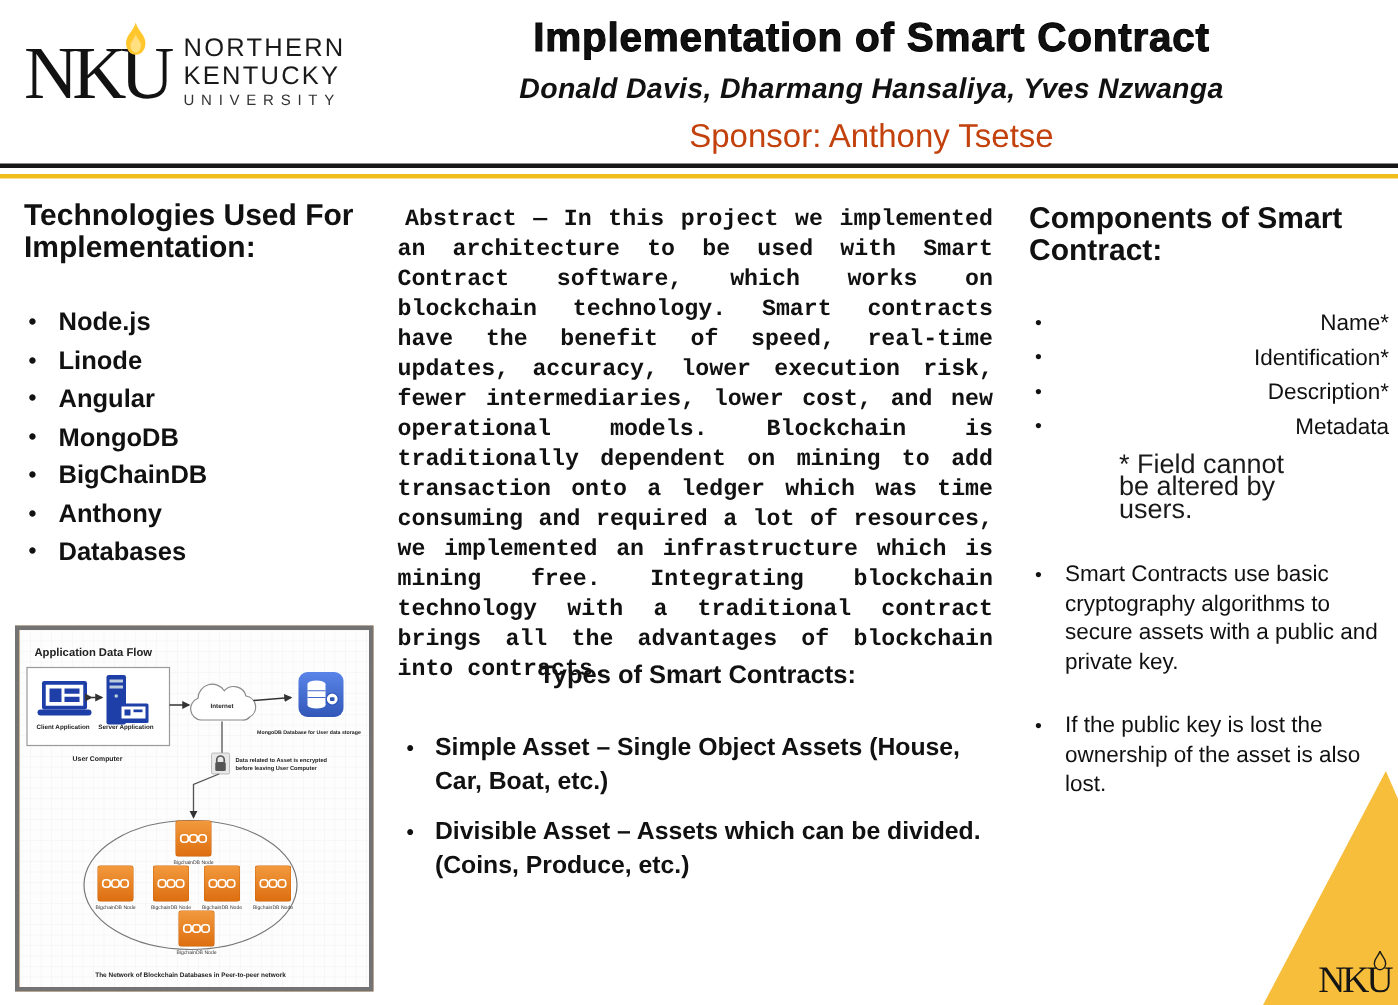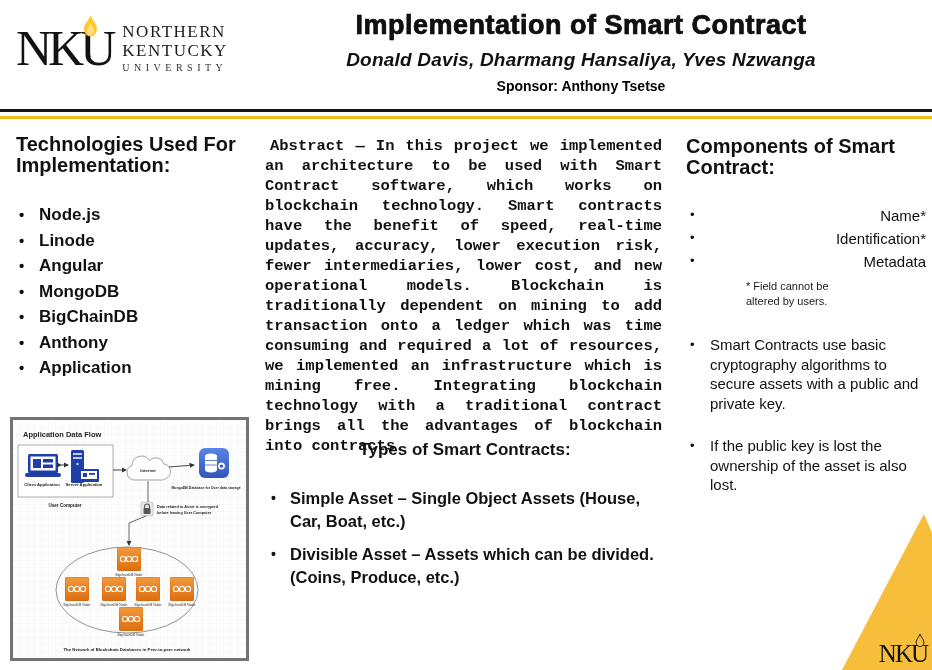--- a/index.html
+++ b/index.html
@@ -5,47 +5,47 @@
   html,body{margin:0;padding:0;}
   body{
     width:932px;height:670px;position:relative;background:#ffffff;
     font-family:"Liberation Sans",sans-serif;color:#111;overflow:hidden;
   }
   
   .logo{position:absolute;left:16px;top:22px;display:flex;align-items:center;gap:10px;}
   .nku-mark{position:relative;font-family:"Liberation Serif",serif;font-size:50px;line-height:50px;
     font-weight:400;letter-spacing:-4px;color:#121212;}
   .nku-flame{position:absolute;left:66px;top:-8px;}
-  .logo-names{font-family:Liberation Serif, serif;color:#1a1a1a;}
+  .logo-names{font-family:Liberation Sans, sans-serif;color:#1a1a1a;}
   .logo-line1,.logo-line2{font-size:17px;letter-spacing:1.5px;line-height:19px;}
   .logo-line3{font-size:10px;letter-spacing:4.5px;margin-top:2px;color:#333;}
   .header-text{position:absolute;left:240px;top:10px;width:682px;text-align:center;}
   .poster-title{font-size:27px;font-weight:bold;letter-spacing:.5px;-webkit-text-stroke:.7px #000;}
   .poster-authors{font-size:19px;font-style:italic;font-weight:bold;margin-top:8px;letter-spacing:.2px;}
-  .poster-sponsor{font-size:14px;margin-top:7px;color:#000000;font-weight:bold;}
+  .poster-sponsor{font-size:22px;margin-top:7px;color:#c2410c;}
   .divider-black{position:absolute;left:0;top:109px;width:932px;height:3px;background:#161616;}
   .divider-gold{position:absolute;left:0;top:116px;width:932px;height:2.5px;background:#EFBE1C;}
   
   .left-col{position:absolute;left:16px;top:134px;width:228px;}
   .col-heading{font-size:20px;font-weight:bold;line-height:21px;}
   .tech-list{list-style:none;margin:30px 0 0 0;padding:0;font-size:17px;font-weight:bold;}
   .tech-list li{position:relative;padding-left:23px;margin-bottom:8.5px;line-height:17px;}
   .tech-list li::before{content:"•";position:absolute;left:3px;top:0;font-size:15px;}
   .mid-col{position:absolute;left:265px;top:136px;width:397px;font-family:Liberation Mono, monospace;}
   .abstract{font-size:15.5px;font-weight:bold;line-height:20px;text-align:justify;text-indent:5px;}
   .types-section{position:absolute;left:265px;top:440px;width:400px;}
   .types-heading{font-size:17px;font-weight:bold;text-align:center;}
   .types-list{list-style:none;margin:27px 0 0 0;padding:0 0 0 6px;font-size:16.5px;font-weight:bold;}
   .types-list li{position:relative;padding-left:19px;margin-bottom:10px;line-height:23px;}
   .types-list li::before{content:"•";position:absolute;left:0;top:0;font-size:14px;}
   .right-col{position:absolute;left:686px;top:136px;width:240px;}
   .comp-list{list-style:none;margin:30px 0 0 0;padding:0;font-size:15px;text-align:right;}
   .comp-list li{position:relative;padding-left:24px;margin-bottom:8px;line-height:15px;}
   .comp-list li::before{content:"•";position:absolute;left:4px;top:-1px;font-size:13px;}
-  .field-note{width:115px;margin:10px 0 0 60px;font-size:11px;line-height:15px;color:#1a1a1a;}
+  .field-note{width:115px;margin:10px 0 0 60px;font-size:18px;line-height:15px;color:#1a1a1a;}
   .notes-list{list-style:none;margin:26px 0 0 0;padding:0;font-size:15px;}
   .notes-list li{position:relative;padding-left:24px;line-height:19.5px;margin-bottom:23px;}
   .notes-list li::before{content:"•";position:absolute;left:4px;top:0;font-size:13px;}
   
   .diagram{position:absolute;left:10px;top:417px;width:233px;height:238px;
     border:3px solid #737373;background:#fdba74;}
   .diagram svg{display:block;}
   
   .gold-triangle{position:absolute;right:0;bottom:0;width:90px;height:156px;
     background:#F6BE3B;-webkit-clip-path:polygon(91% 0,100% 12%,100% 100%,0 100%);
@@ -83,21 +83,21 @@
 
 <div class="left-col">
   <div class="col-heading">Technologies Used For Implementation:</div>
   <ul class="tech-list">
     <li>Node.js</li>
     <li>Linode</li>
     <li>Angular</li>
     <li>MongoDB</li>
     <li>BigChainDB</li>
     <li>Anthony</li>
-    <li>Application</li>
+    <li>Databases</li>
   </ul>
 </div>
 
 <div class="diagram">
 <svg width="233" height="238" viewBox="0 0 233 238" font-family="Liberation Sans, sans-serif">
   <defs>
     <pattern id="grid" width="7" height="7" patternUnits="userSpaceOnUse">
       <path d="M7 0H0V7" fill="none" stroke="#efefef" stroke-width="0.6"></path>
     </pattern>
     <linearGradient id="og" x1="0" y1="0" x2="0" y2="1">
@@ -215,20 +215,21 @@
     <li>Simple Asset – Single Object Assets (House, Car, Boat, etc.)</li>
     <li>Divisible Asset – Assets which can be divided. (Coins, Produce, etc.)</li>
   </ul>
 </div>
 
 <div class="right-col">
   <div class="col-heading">Components of Smart Contract:</div>
   <ul class="comp-list">
     <li>Name*</li>
     <li>Identification*</li>
+    <li>Description*</li>
     <li>Metadata</li>
   </ul>
   <div class="field-note">* Field cannot be altered by users.</div>
   <ul class="notes-list">
     <li>Smart Contracts use basic cryptography algorithms to secure assets with a public and private key.</li>
     <li>If the public key is lost the ownership of the asset is also lost.</li>
   </ul>
 </div>
 
 <div class="gold-triangle">

